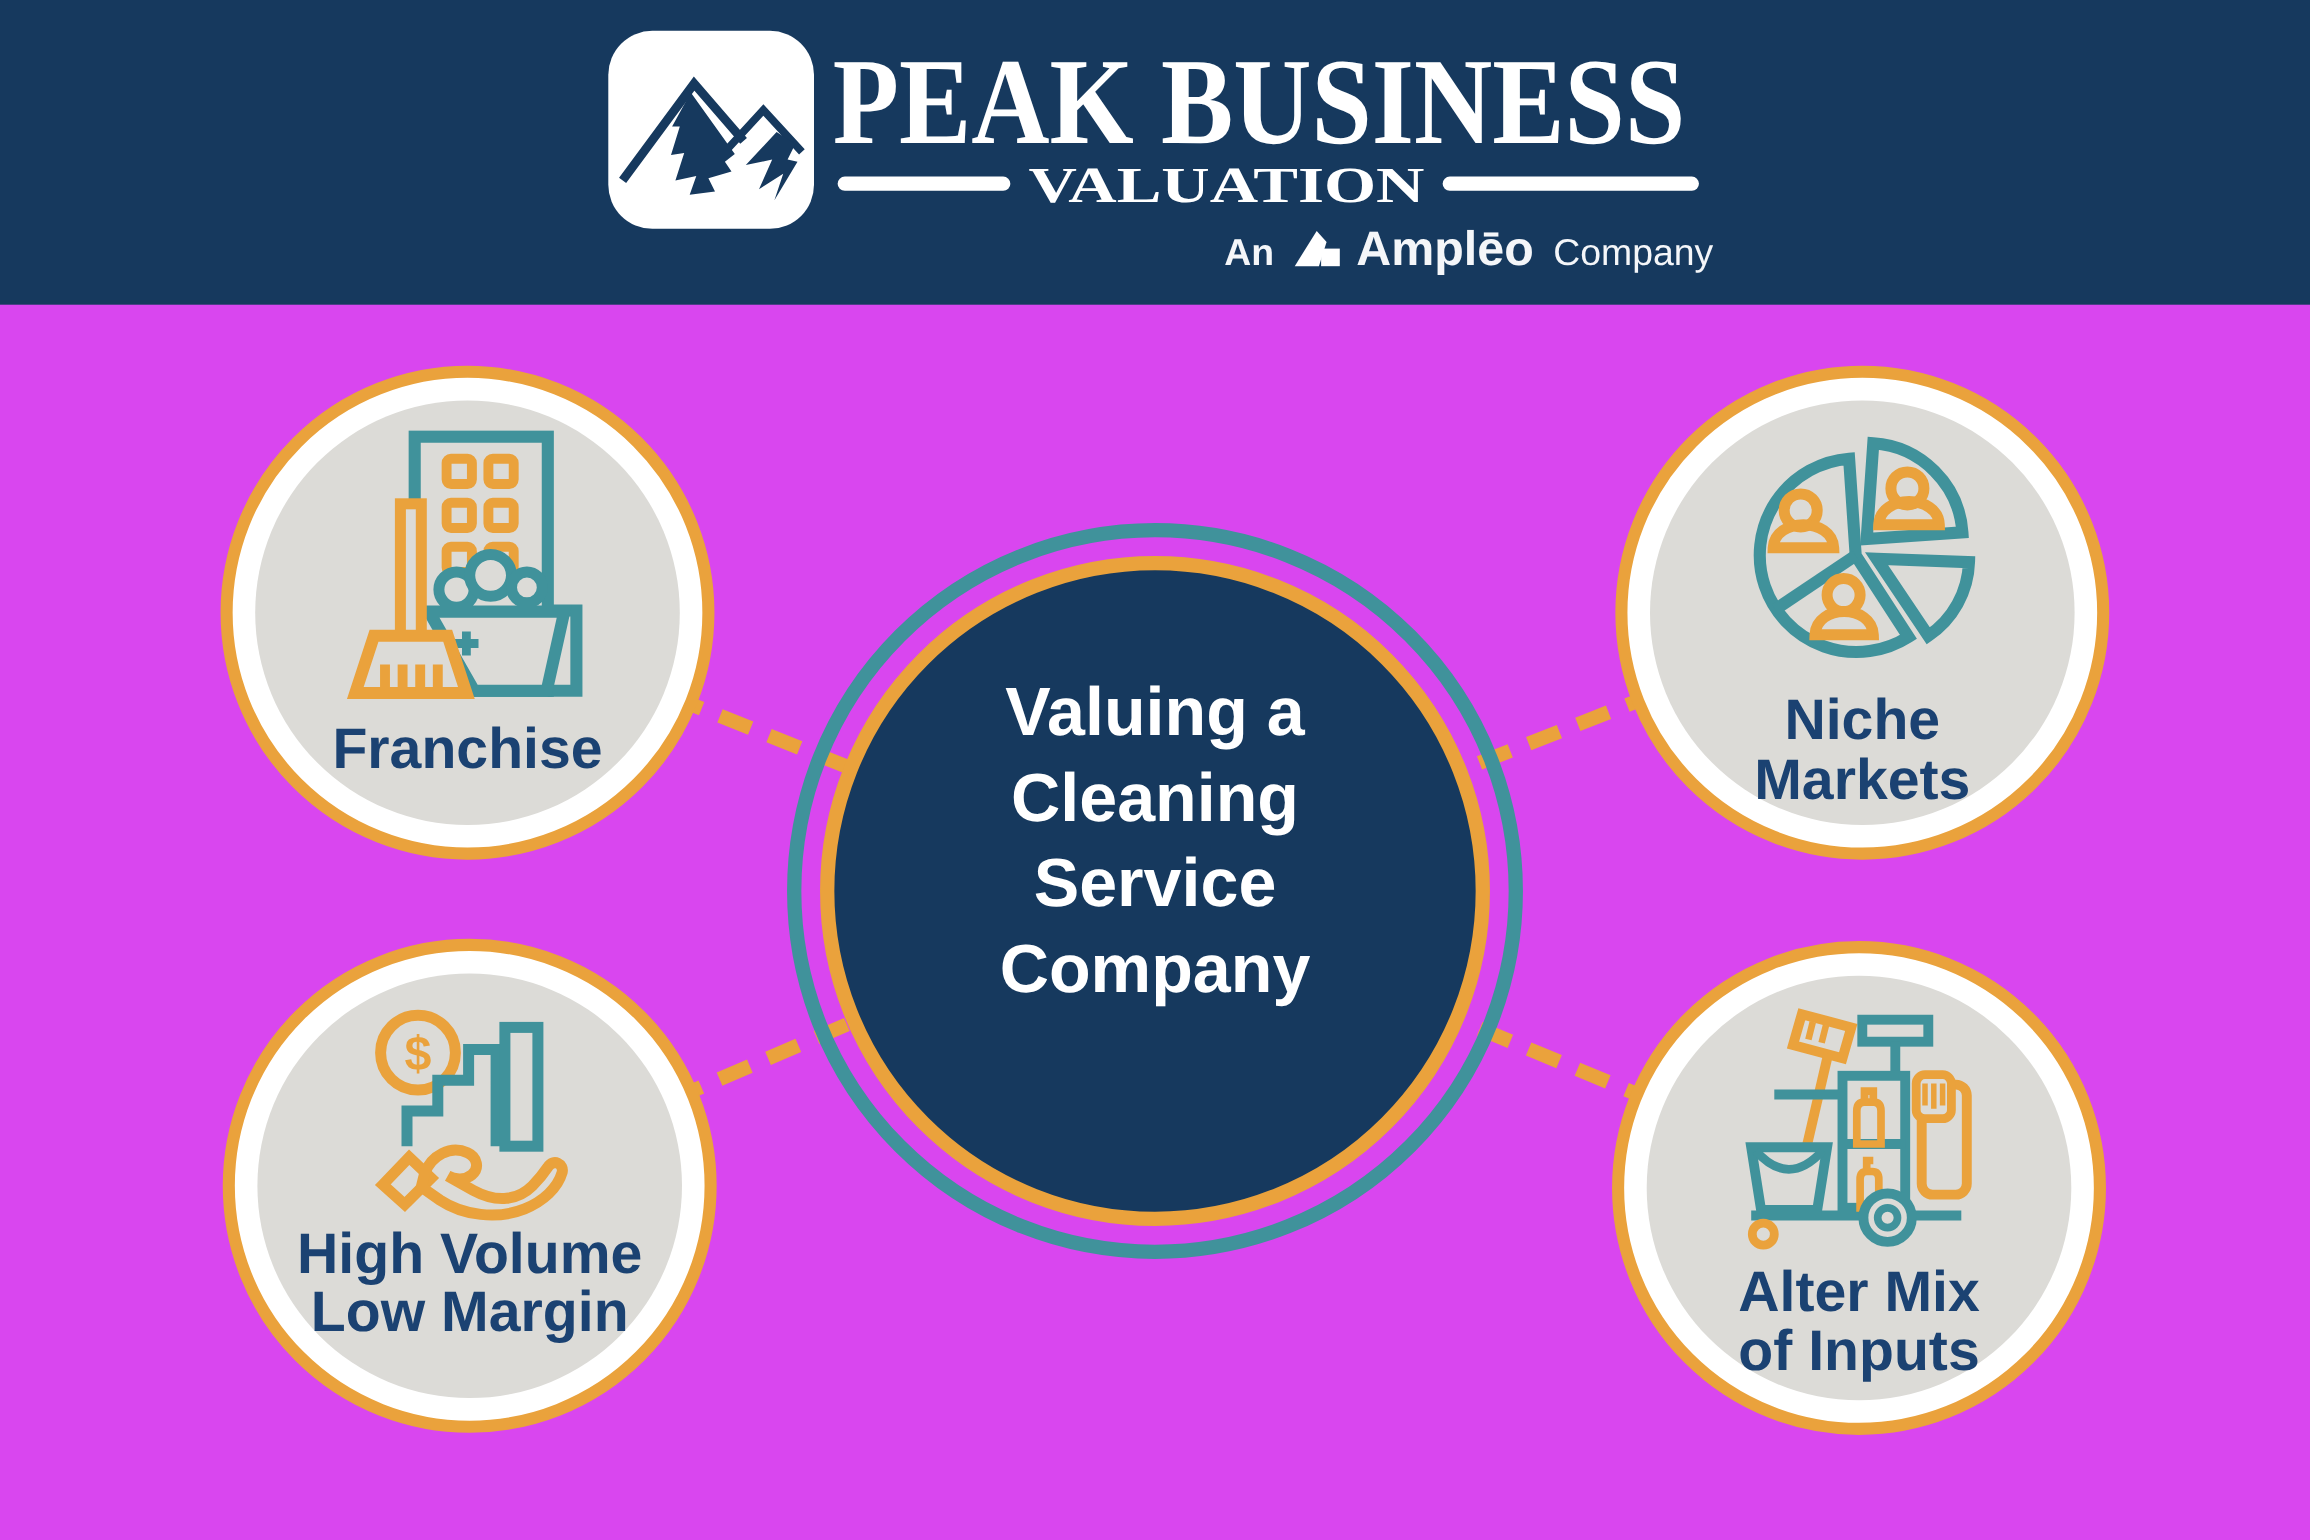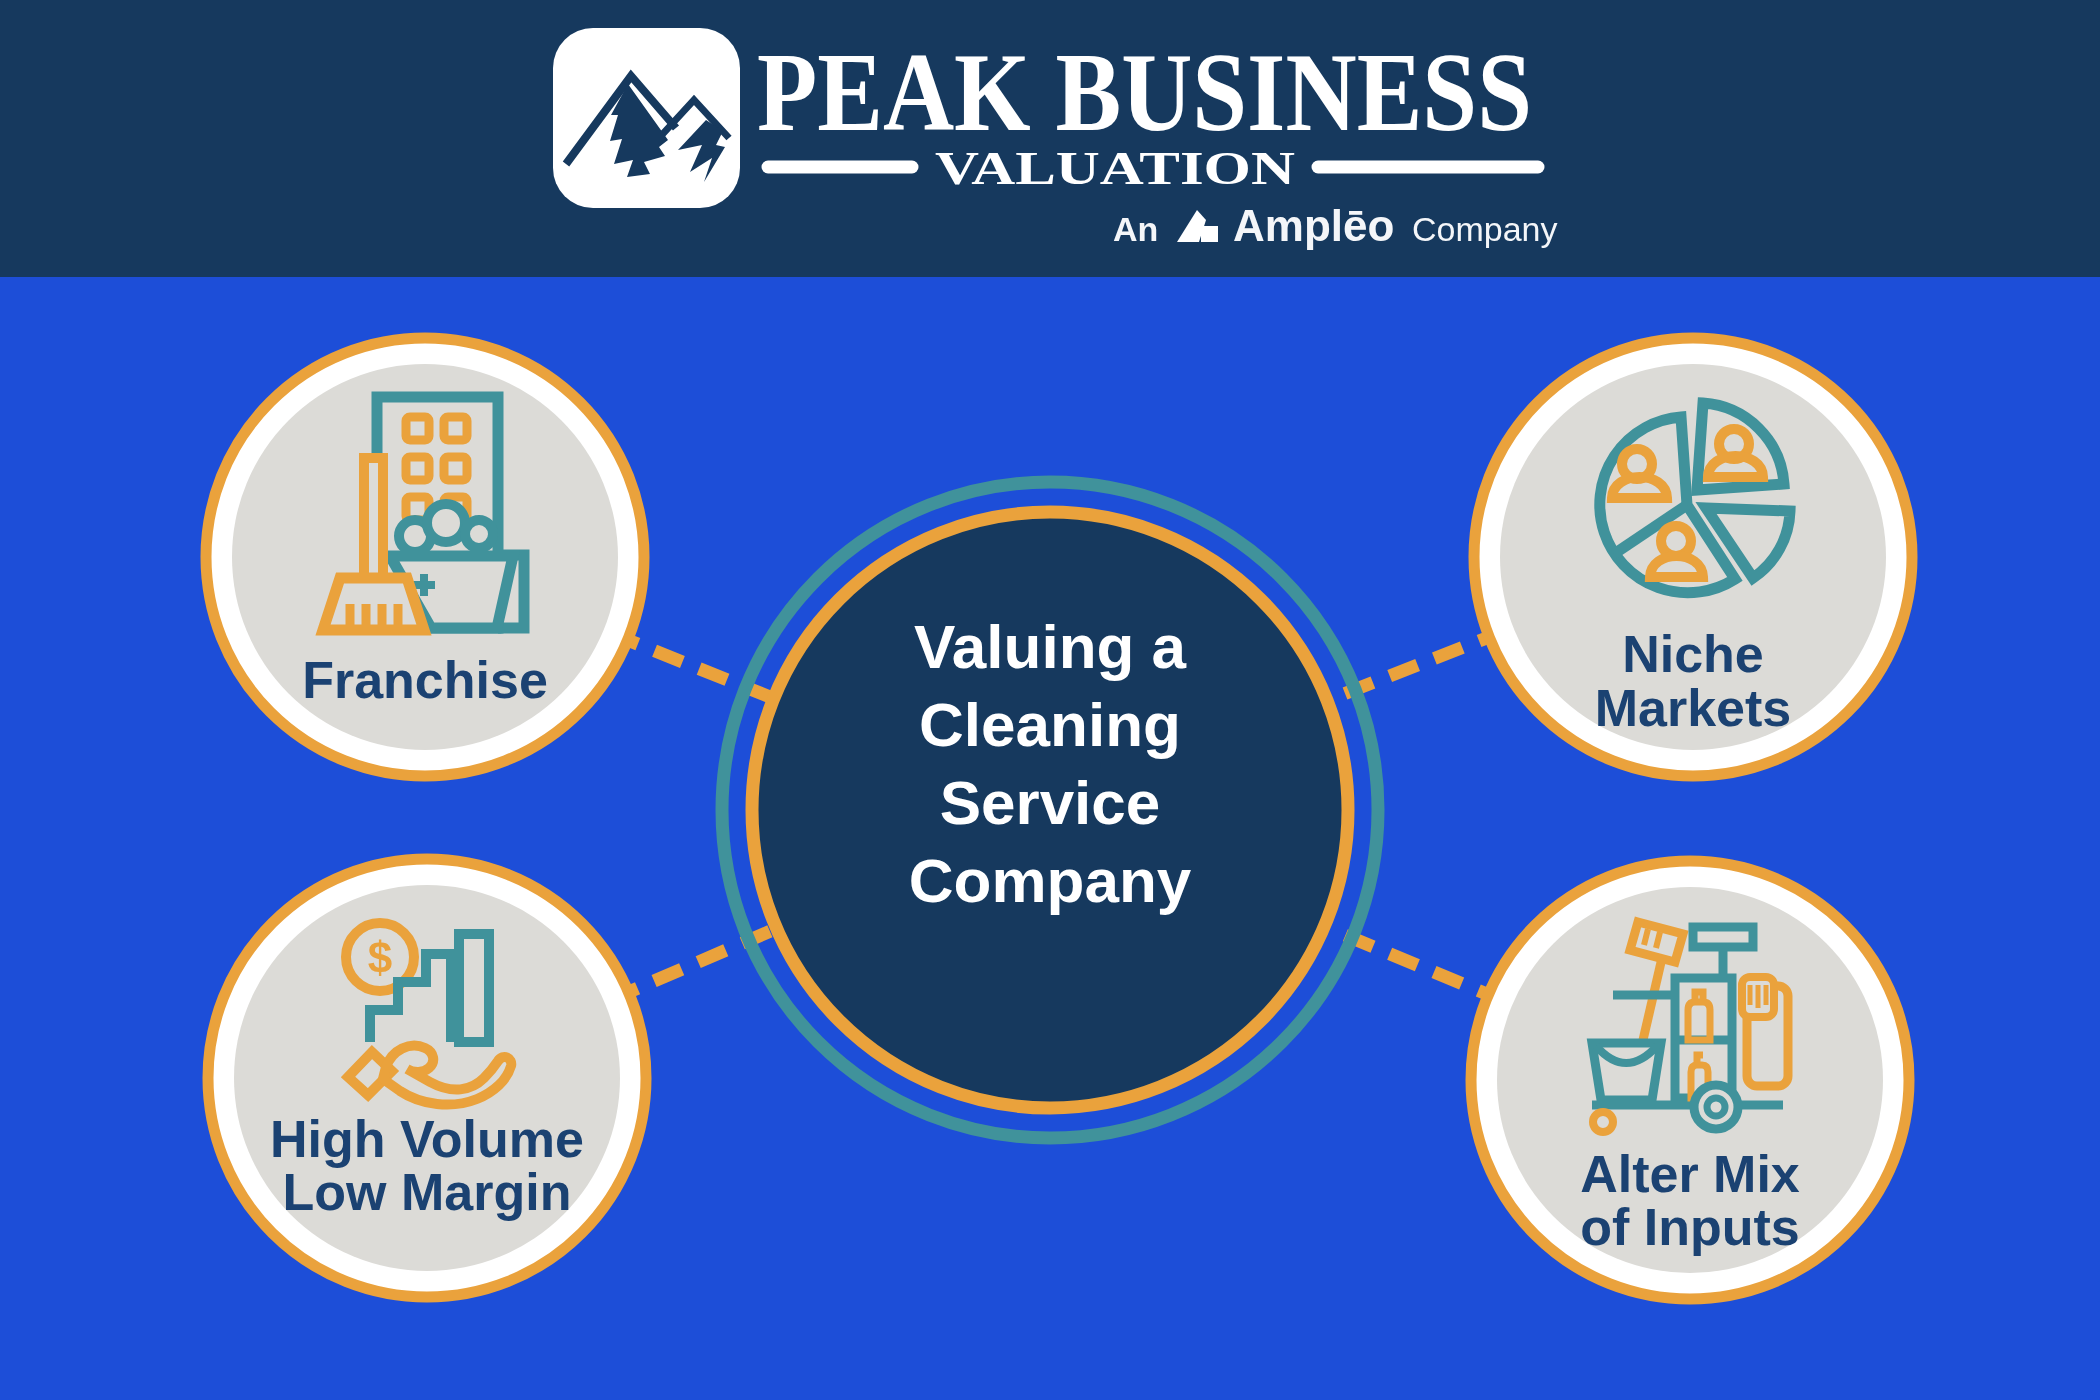--- a/index.html
+++ b/index.html
@@ -1,16 +1,16 @@
 <!DOCTYPE html>
 <html><head>
 <meta charset="utf-8">
 <style>
   html,body{margin:0;padding:0;background:#ffffff;}
-  .stage{position:relative;width:2100px;height:1400px;background:#1d4ed8;overflow:hidden;
+  .stage{position:relative;width:2100px;height:1400px;background:#d946ef;overflow:hidden;
          font-family:"Liberation Sans",sans-serif;}
   svg{position:absolute;left:0;top:0;display:block;}
   .brand-serif{font-family:"Liberation Serif","DejaVu Serif",serif;font-weight:700;}
   .brand-serif-sub{font-family:"Liberation Serif","DejaVu Serif",serif;font-weight:600;}
   .tag-sans{font-family:"Liberation Sans",sans-serif;}
   .node-label{font-family:"Liberation Sans",sans-serif;font-weight:700;fill:#1B4272;}
   .center-label{font-family:"Liberation Sans",sans-serif;font-weight:700;fill:#ffffff;}
 </style>
 </head>
 <body>

